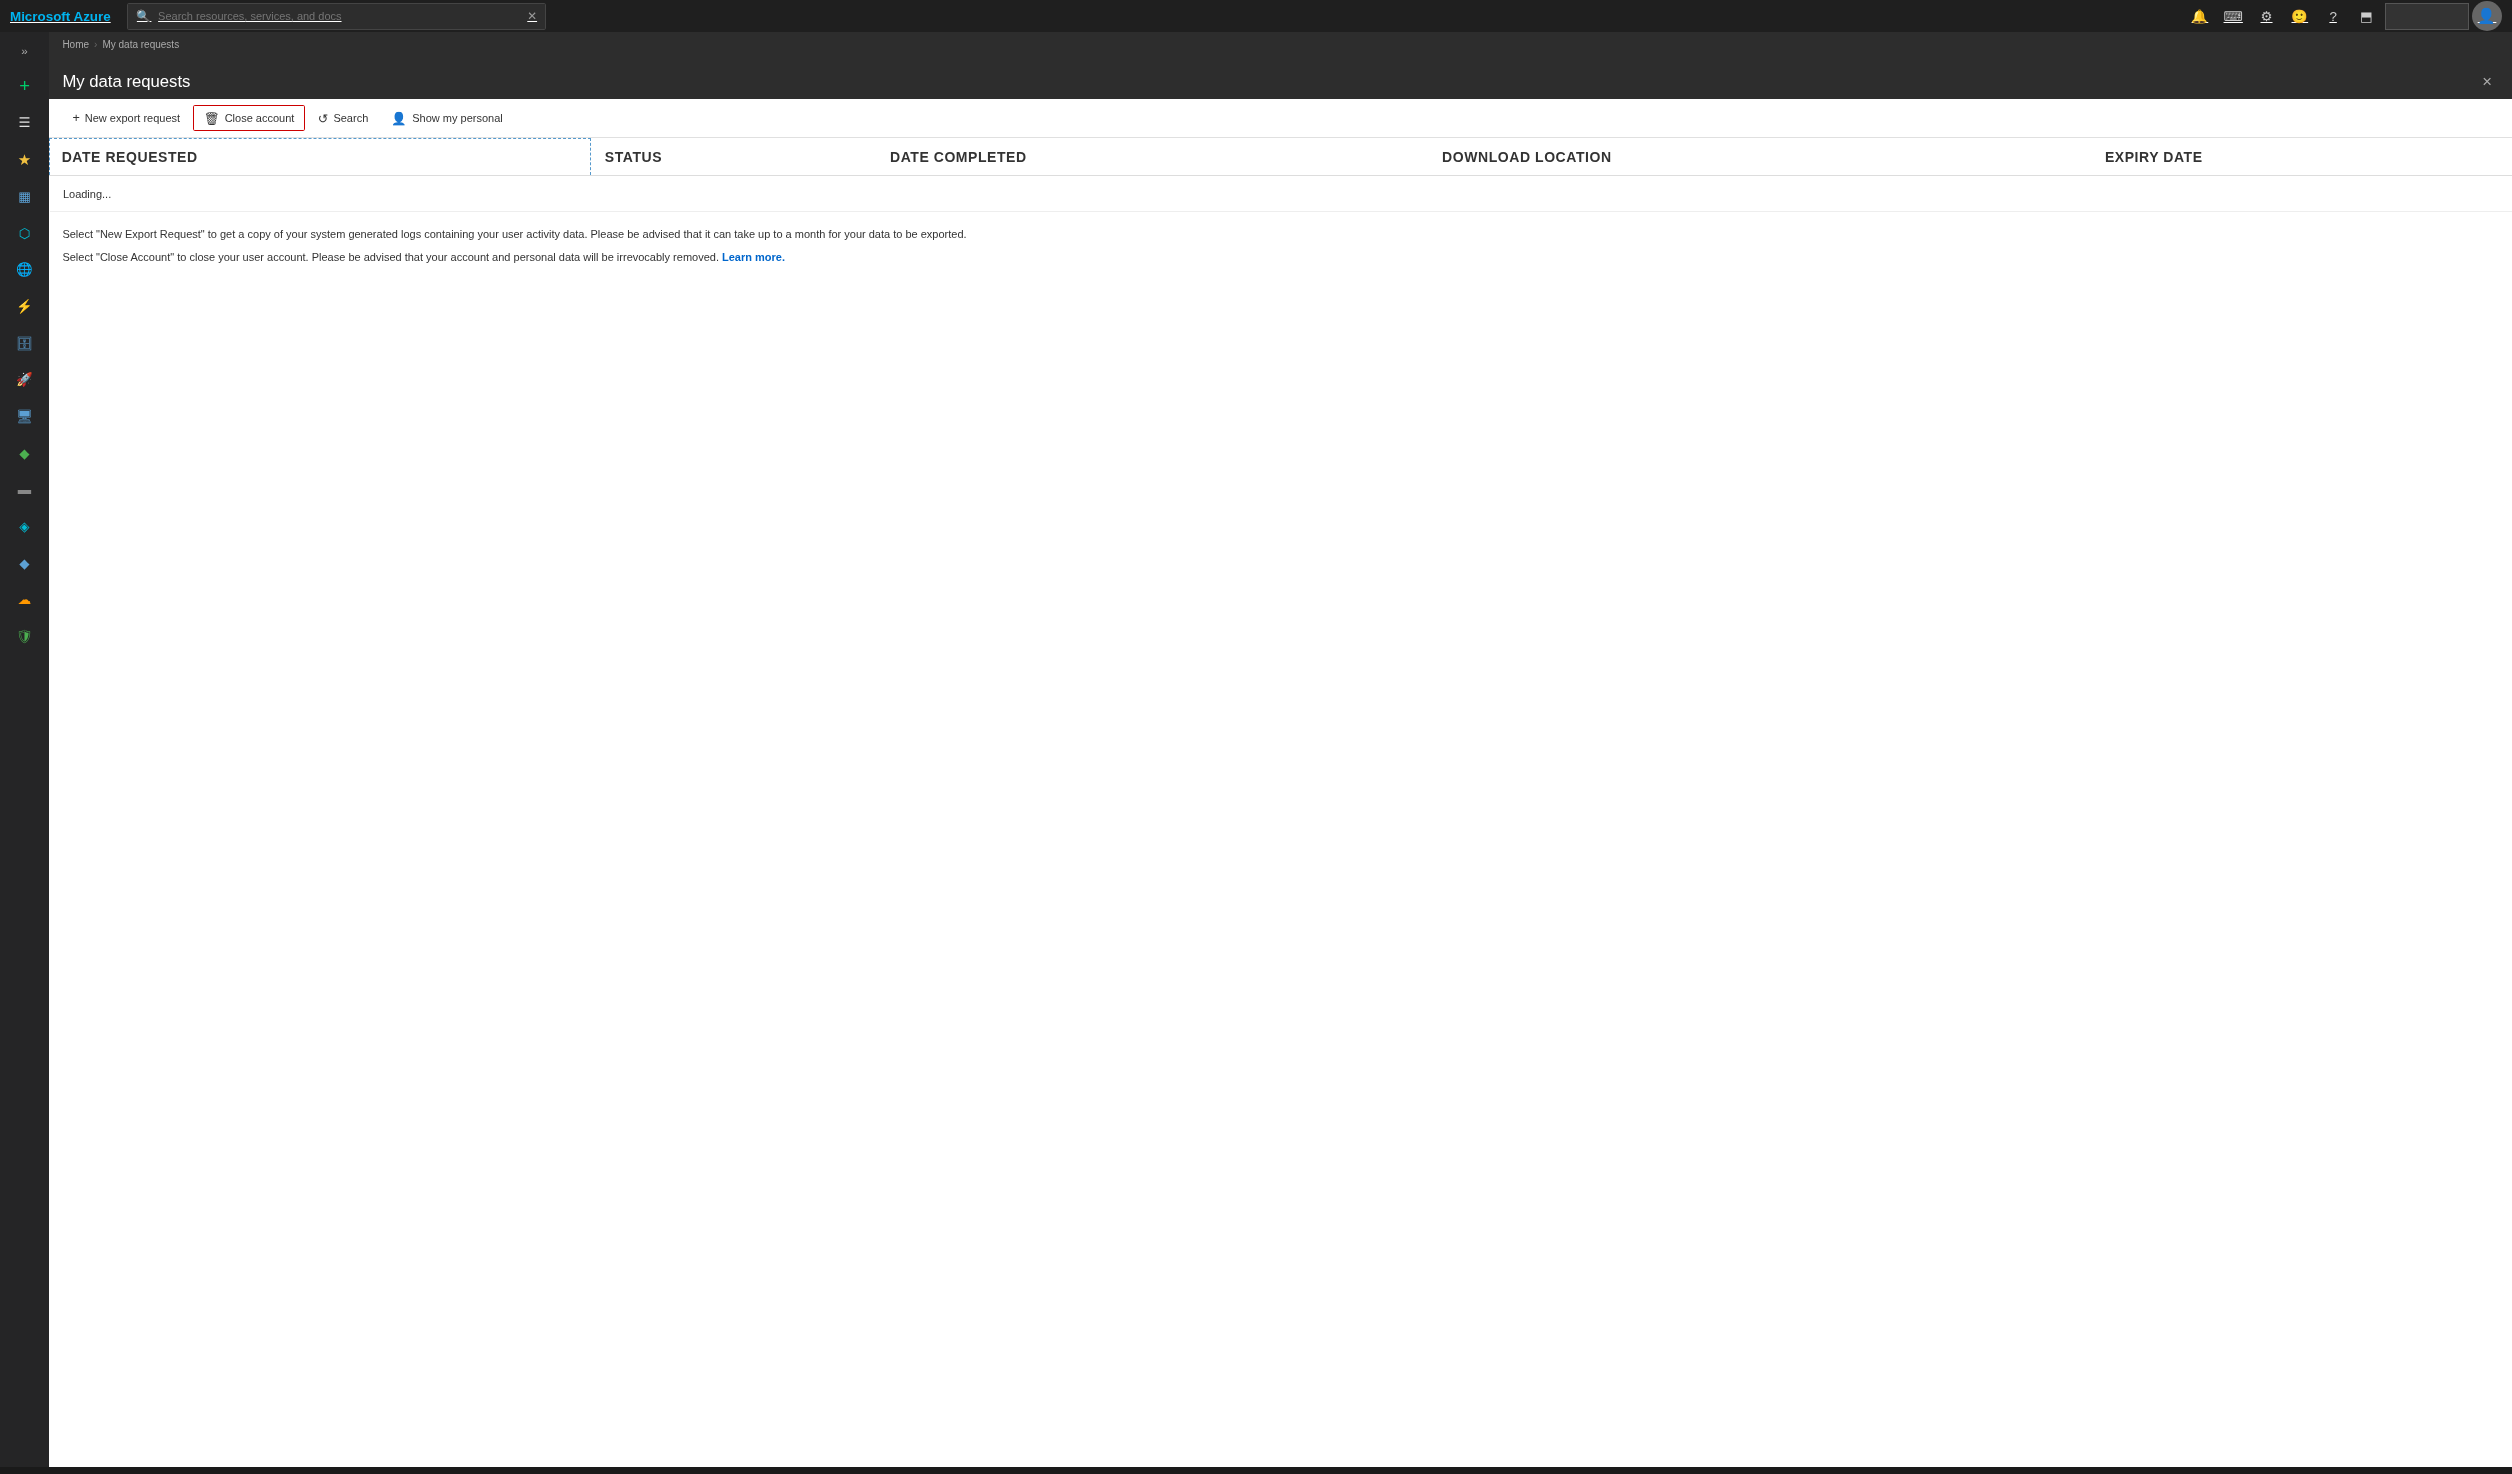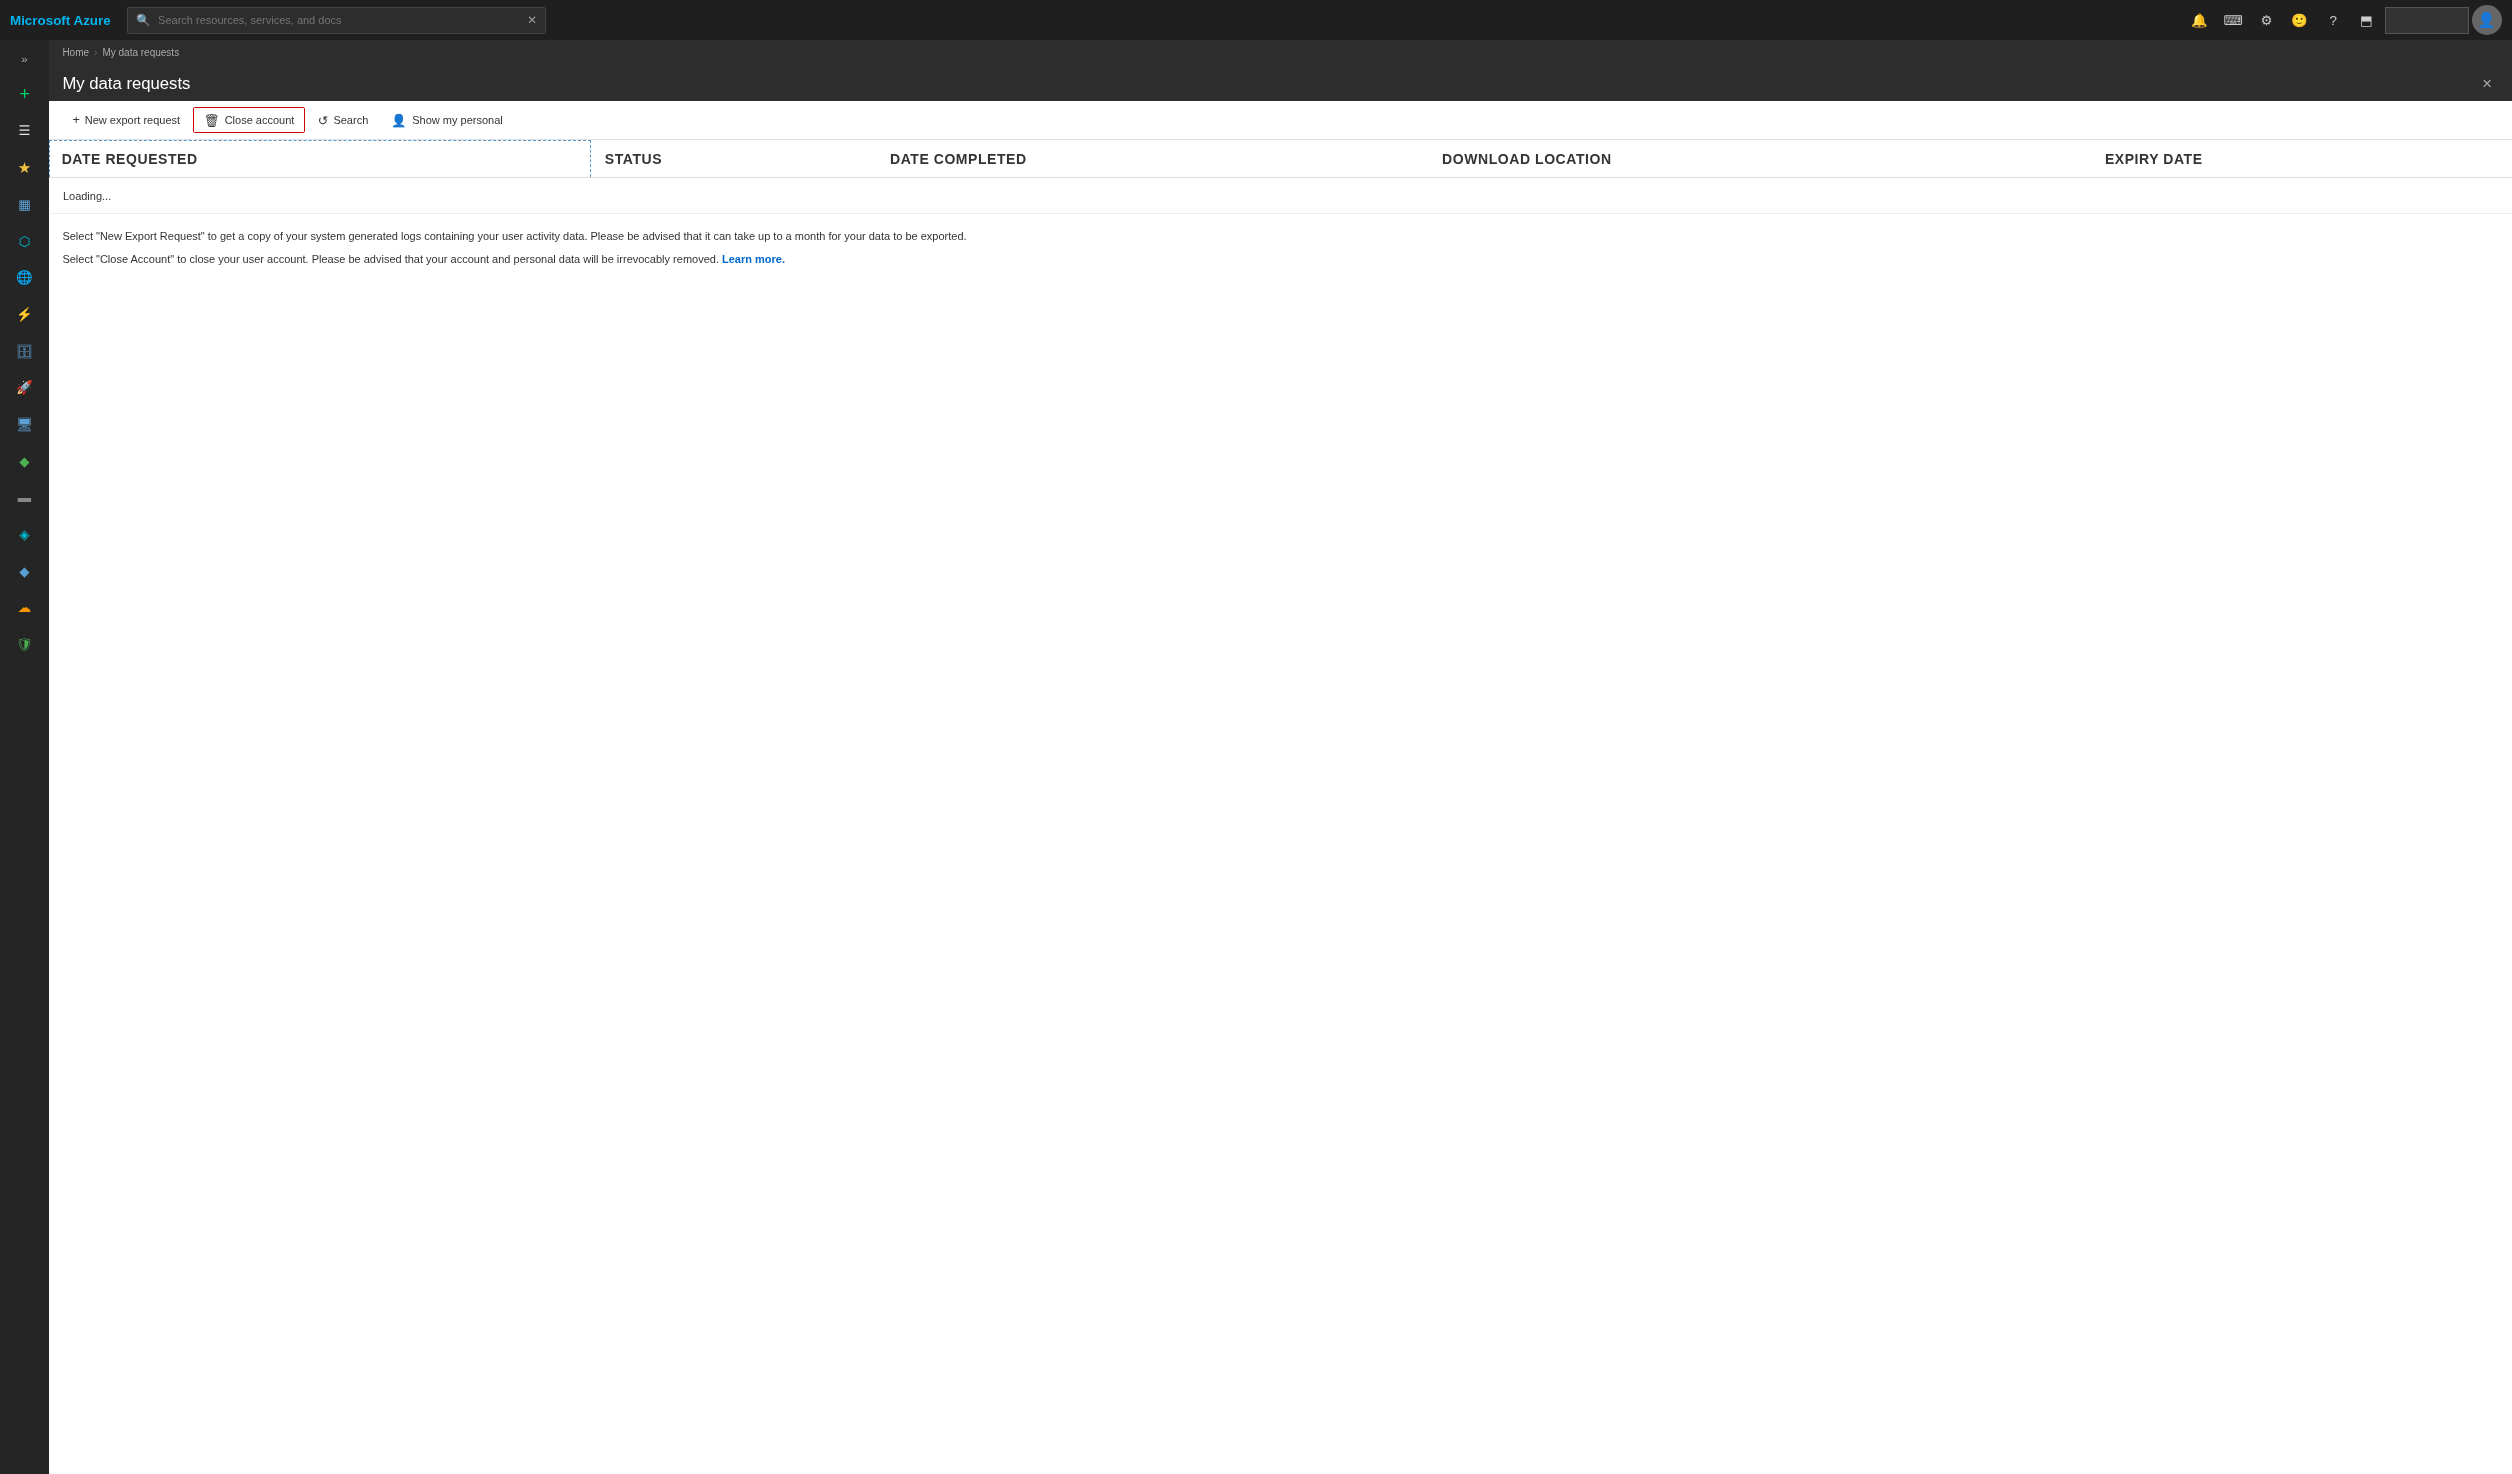--- a/index.html
+++ b/index.html
@@ -3,23 +3,24 @@
   <meta charset="utf-8">
   <style>
     * { box-sizing: border-box; margin: 0; padding: 0; }
     body { font-family: 'Segoe UI', Arial, sans-serif; background: #1a1a1a; color: #fff; height: 1475px; overflow: hidden; }
 
     
     .top-bar {
       display: flex;
       align-items: center;
       background: #1f1f1f;
-      height: 40px;
+      height: 32px;
       padding: 0 10px;
       gap: 8.4px;
+      text-decoration: underline;
     }
     .top-bar-logo {
       color: #00b4f0;
       font-size: 13.4px;
       font-weight: 600;
       margin-right: 8.4px;
       white-space: nowrap;
     }
     .top-bar-search {
       flex: 1;
@@ -132,21 +133,21 @@
       padding: 6.7px 13.4px 0 13.4px;
       display: flex;
       flex-direction: column;
     }
     .breadcrumb {
       display: flex;
       align-items: center;
       gap: 5px;
       font-size: 10px;
       color: #aaa;
-      margin-bottom: 10px;
+      margin-bottom: 16px;
     }
     .breadcrumb a { color: #aaa; text-decoration: none; }
     .breadcrumb-sep { color: #666; }
     .page-title-row {
       display: flex;
       align-items: center;
       justify-content: space-between;
       height: 33px;
     }
     .page-title {

